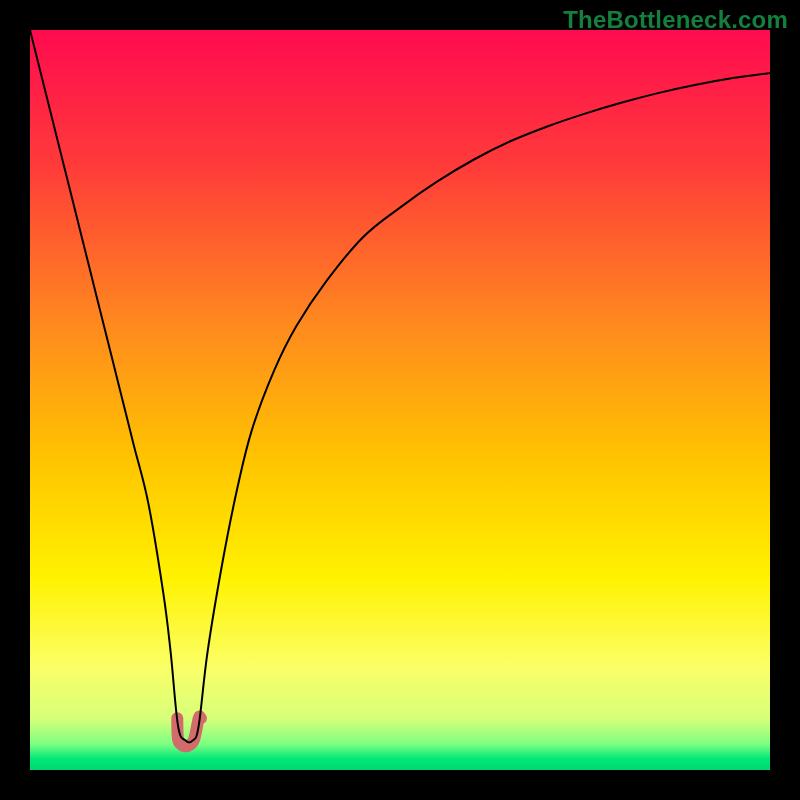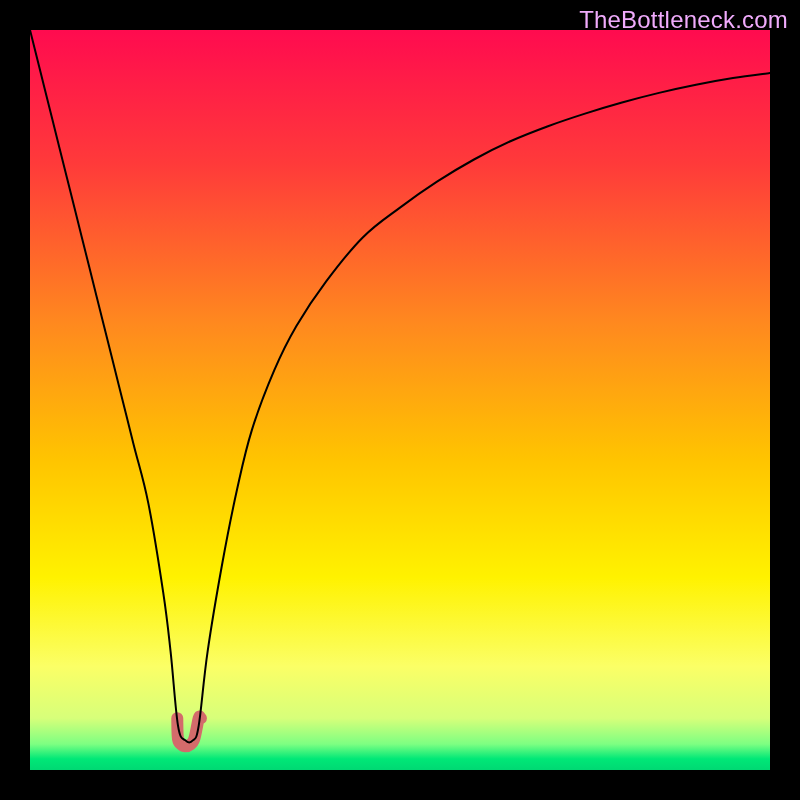--- a/index.html
+++ b/index.html
@@ -23,22 +23,22 @@
     top: 30px;
     width: 740px;
     height: 740px;
     overflow: hidden;
   }
   .watermark {
     position: absolute;
     top: 6px;
     right: 12px;
     font-size: 24px;
-    font-weight: 400;
-    color: #f0abfc;
+    font-weight: 700;
+    color: #15803d;
     letter-spacing: 0.2px;
     user-select: none;
   }
   svg { display: block; }
 </style>
 </head>
 <body>
 
 <div class="stage">
 

